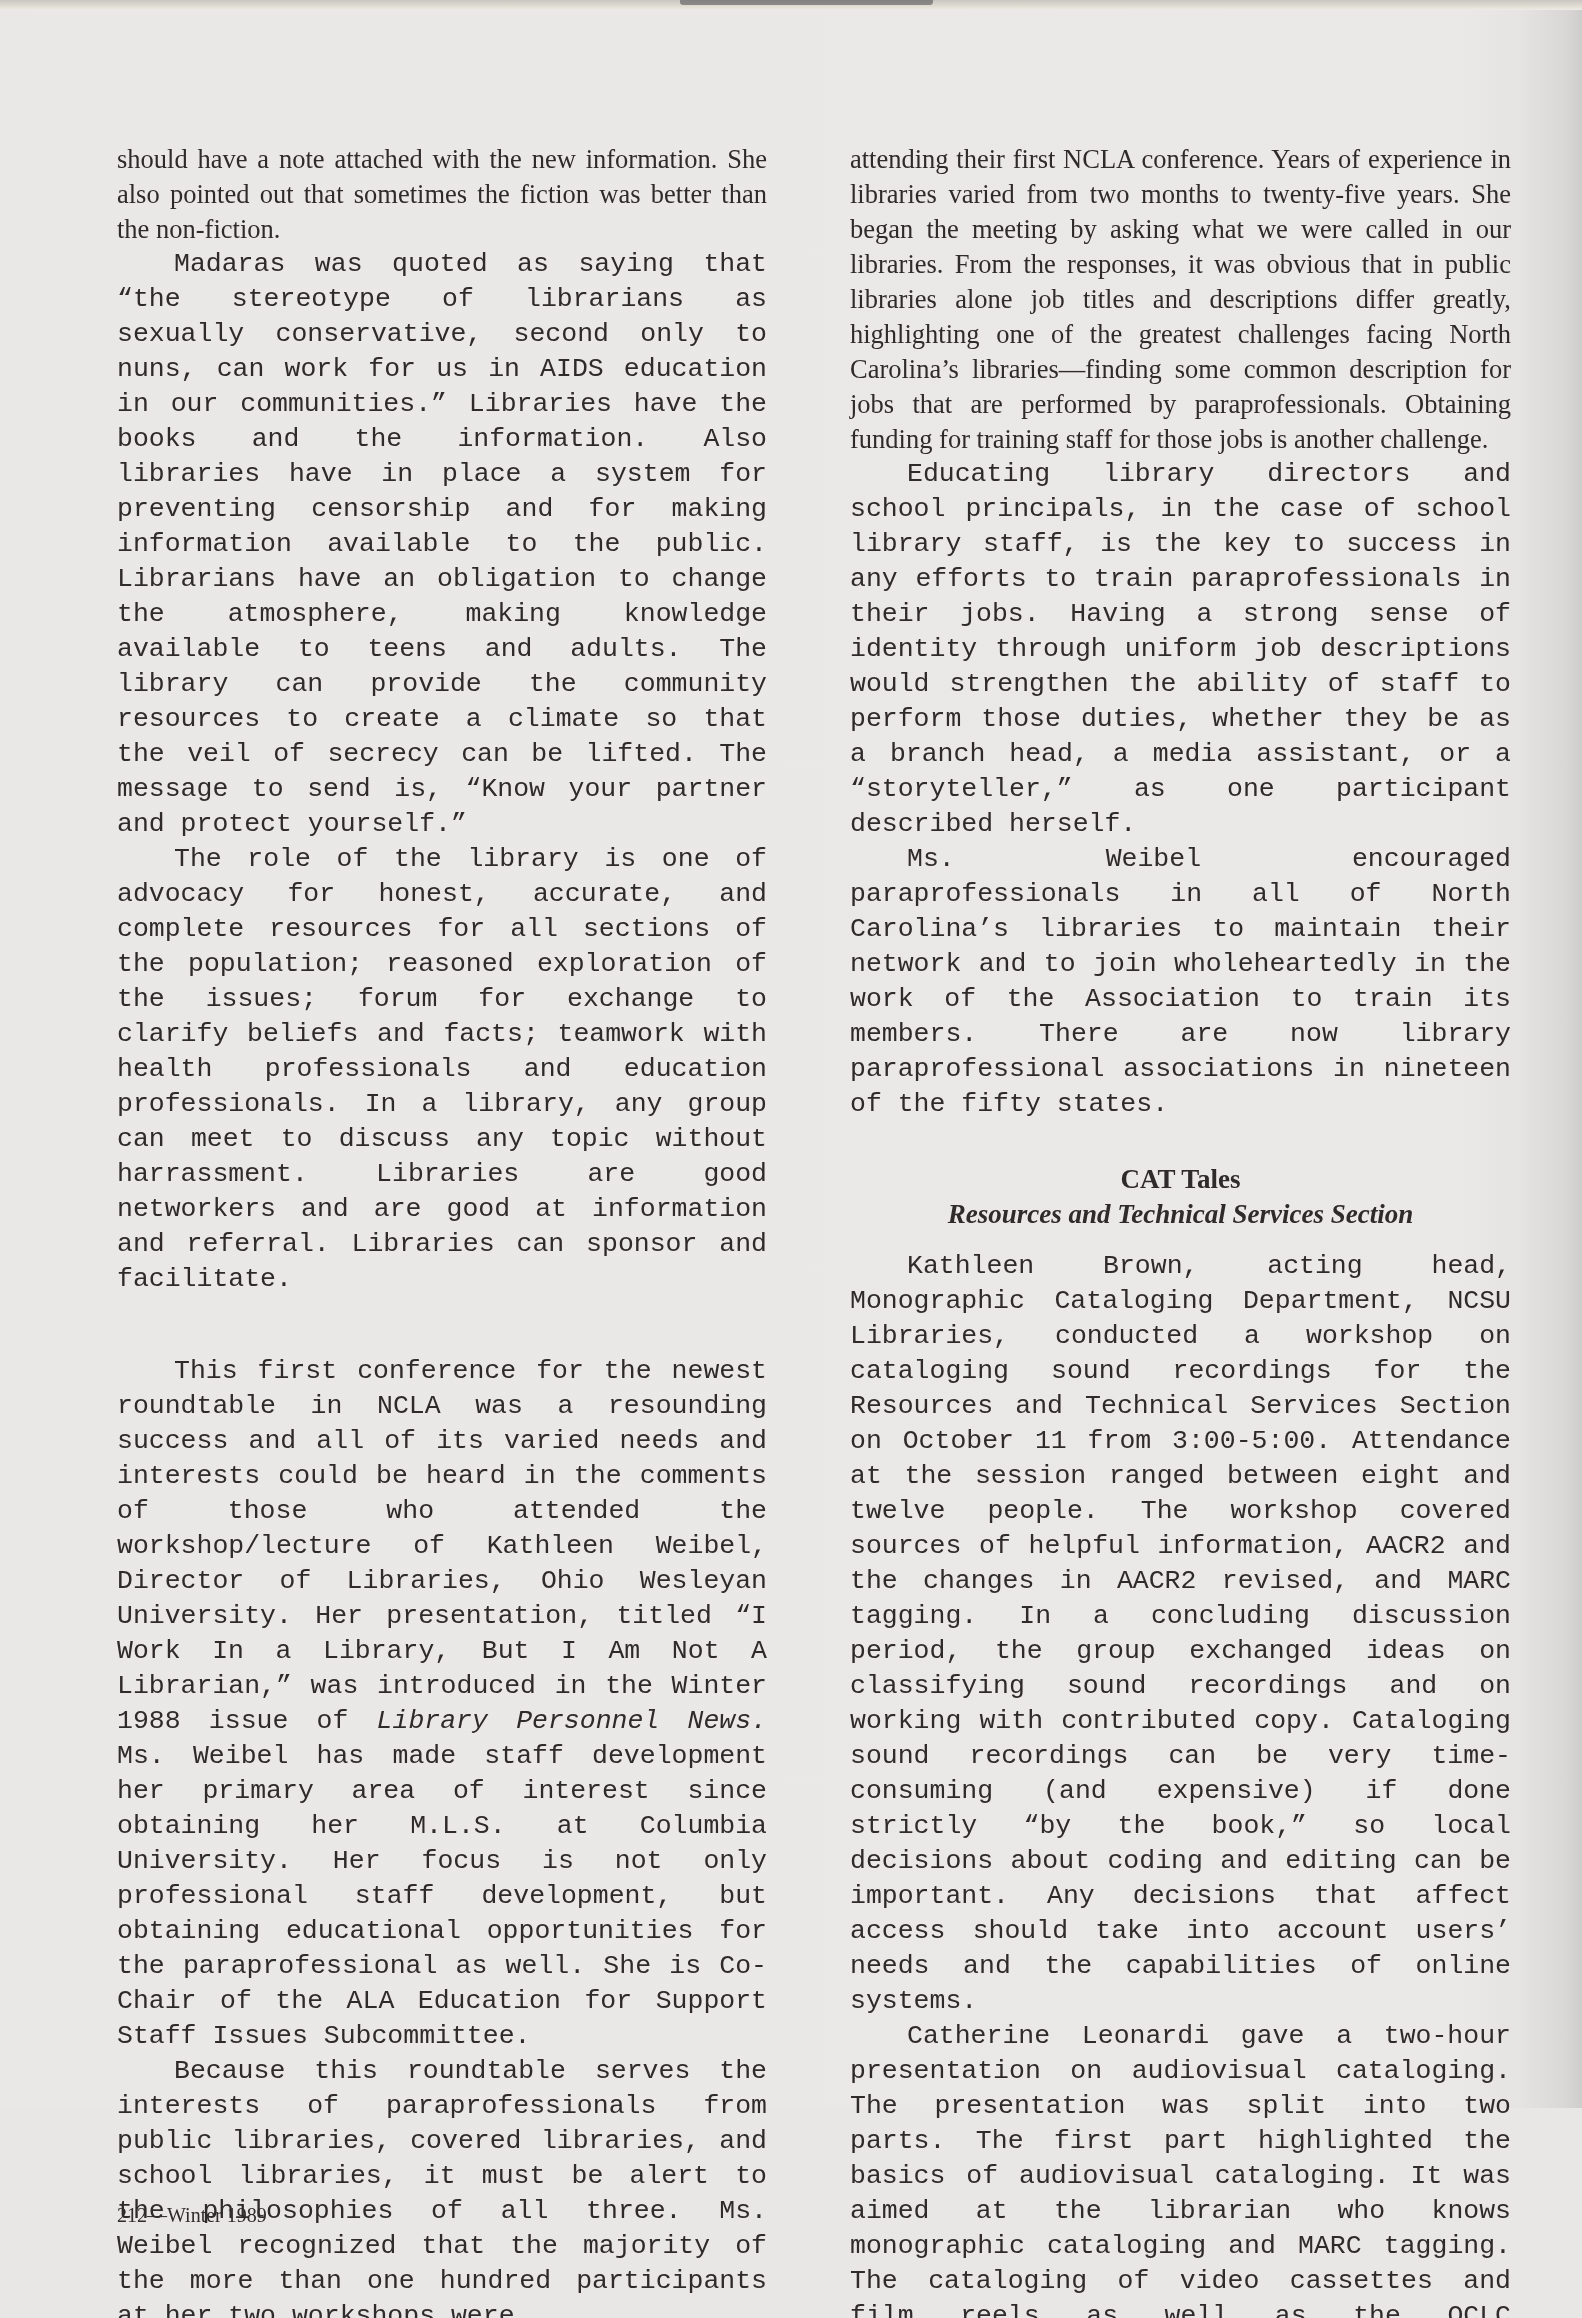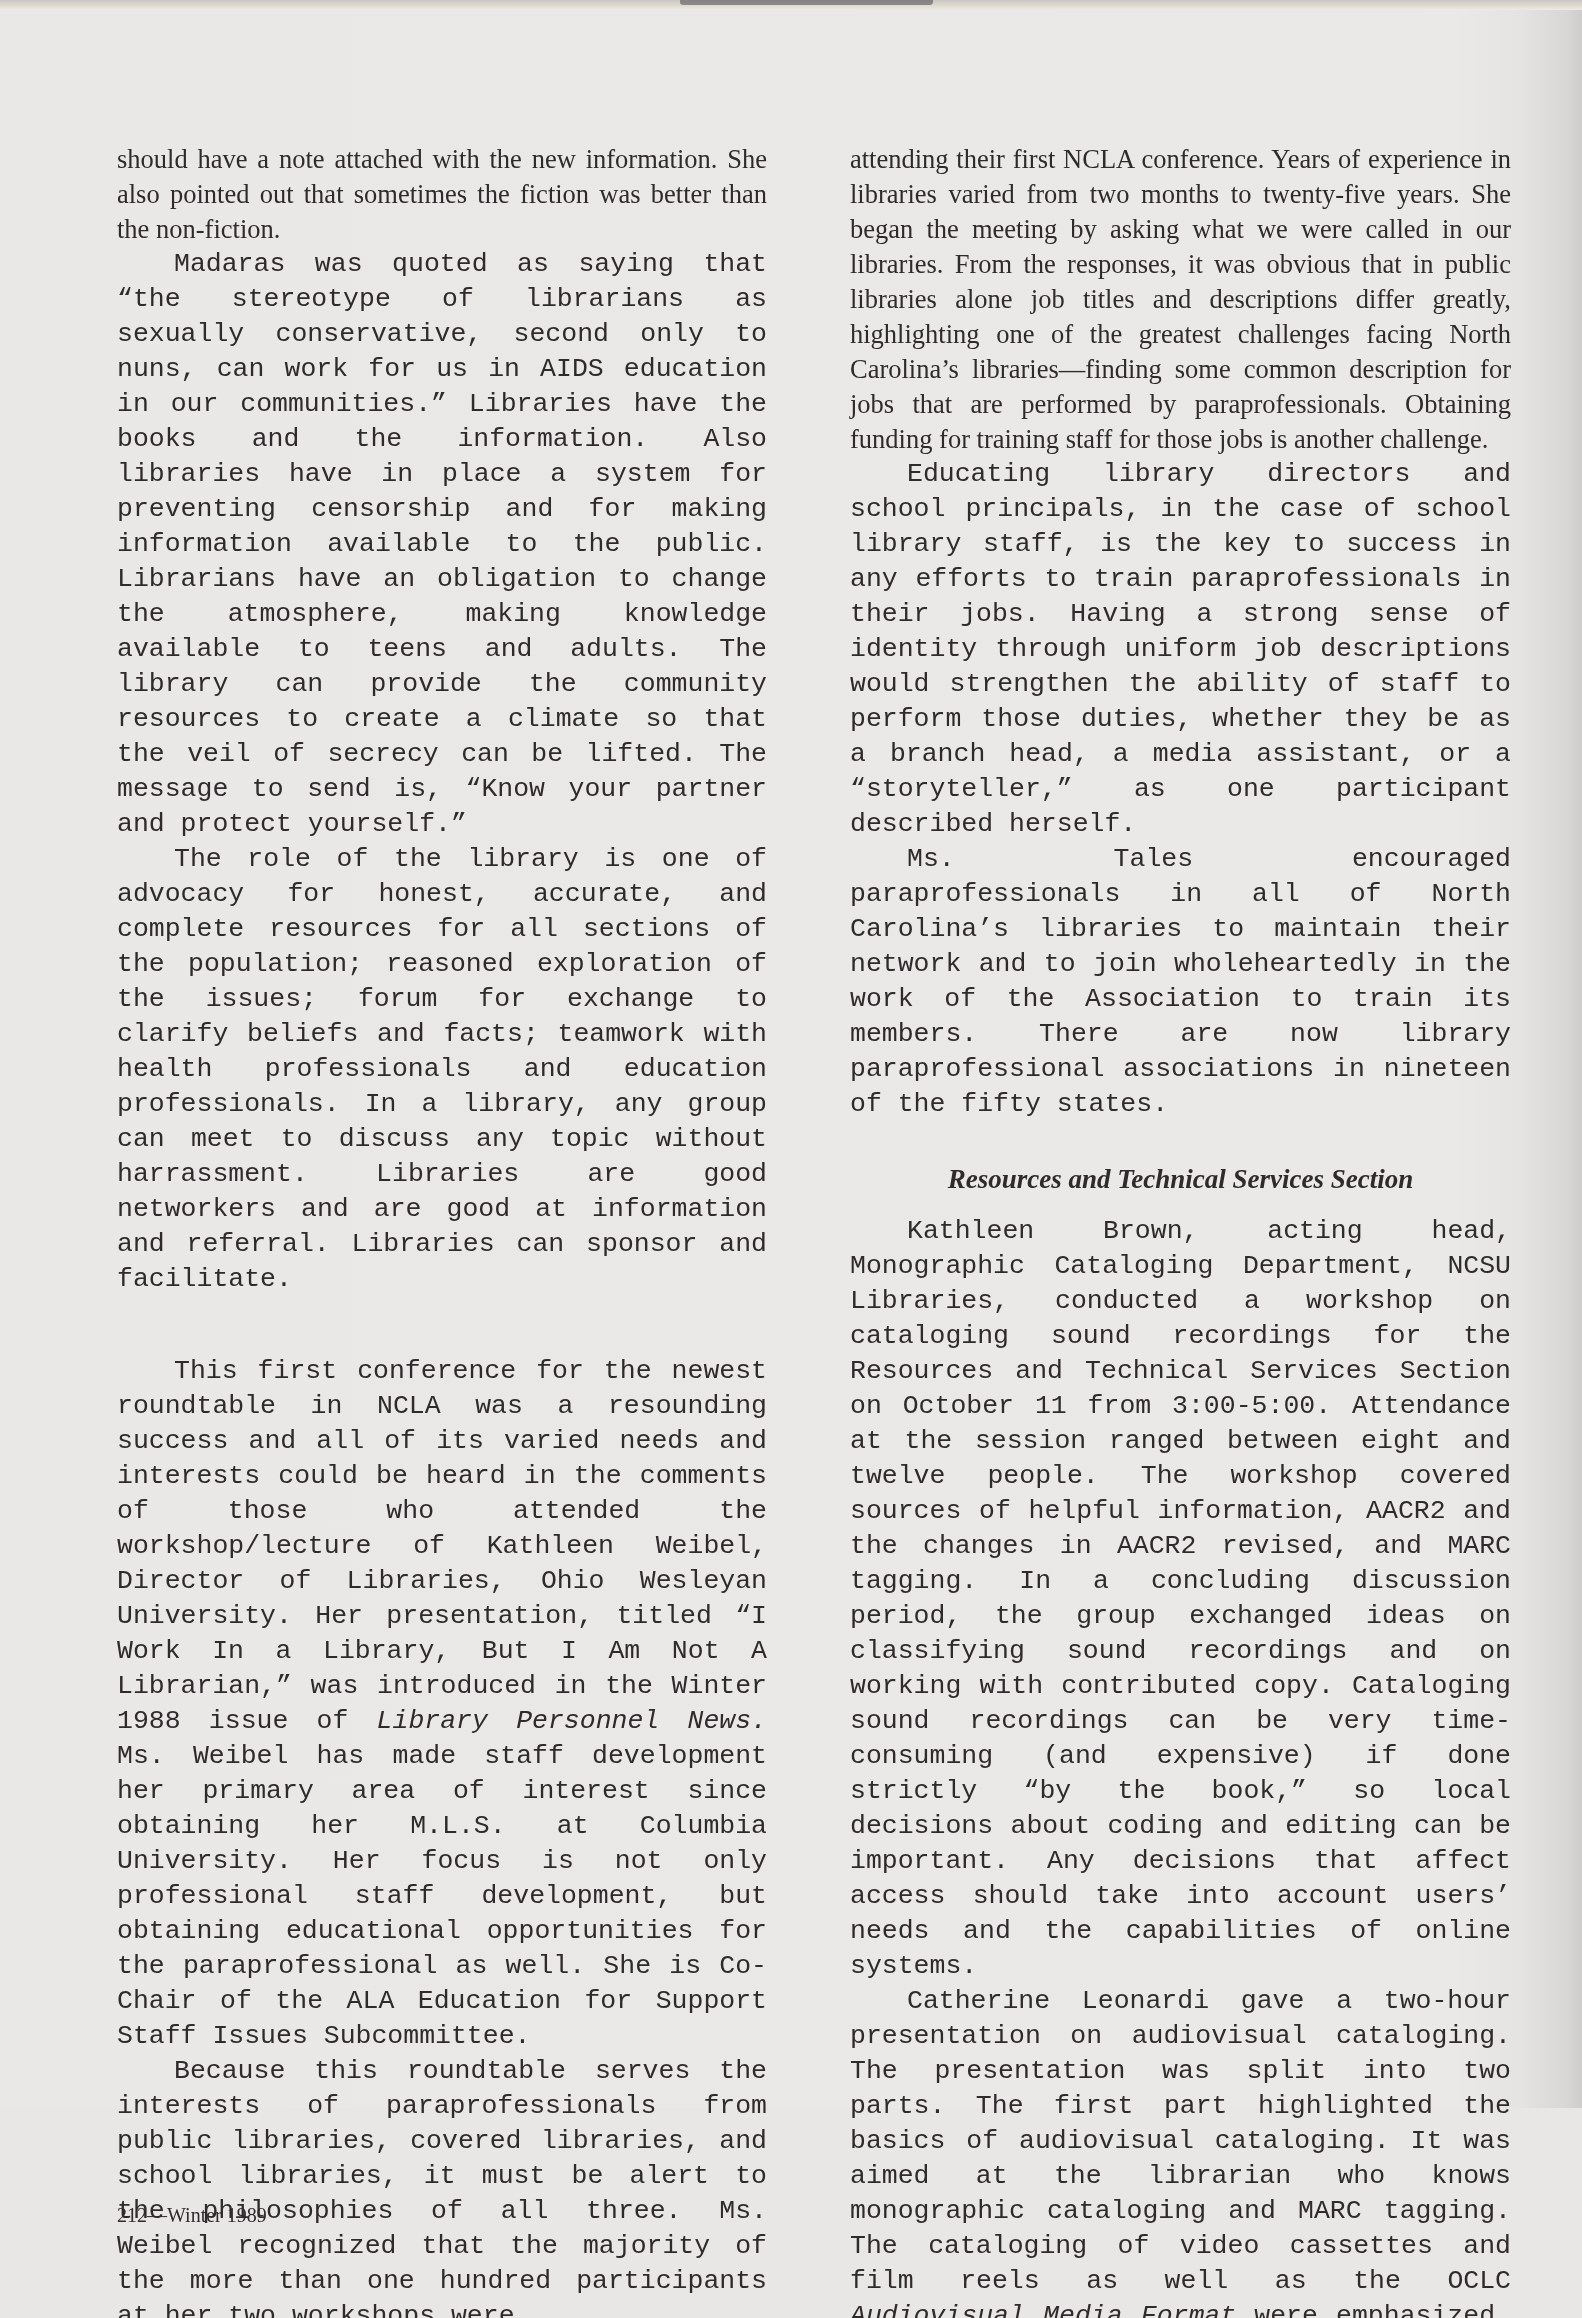--- a/index.html
+++ b/index.html
@@ -62,24 +62,25 @@
     </div>
     <div class="gap-after-heading"></div>
 
     <p class="indent"><span>This first conference for the newest roundtable in NCLA was a resounding success and all of its varied needs and interests could be heard in the comments of those who attended the workshop/lecture of Kathleen Weibel, Director of Libraries, Ohio Wesleyan University. Her presentation, titled “I Work In a Library, But I Am Not A Librarian,” was introduced in the Winter 1988 issue of </span><em>Library Personnel News.</em><span> Ms. Weibel has made staff development her primary area of interest since obtaining her M.L.S. at Columbia University. Her focus is not only professional staff development, but obtaining educational opportunities for the paraprofessional as well. She is Co-Chair of the ALA Education for Support Staff Issues Subcommittee.</span></p>
     <p class="indent">Because this roundtable serves the interests of paraprofessionals from public libraries, covered libraries, and school libraries, it must be alert to the philosophies of all three. Ms. Weibel recognized that the majority of the more than one hundred participants at her two workshops were</p>
   </div>
 
   <div class="column col-right">
     <p>attending their first NCLA conference. Years of experience in libraries varied from two months to twenty-five years. She began the meeting by asking what we were called in our libraries. From the responses, it was obvious that in public libraries alone job titles and descriptions differ greatly, highlighting one of the greatest challenges facing North Carolina’s libraries—finding some common description for jobs that are performed by paraprofessionals. Obtaining funding for training staff for those jobs is another challenge.</p>
     <p class="indent">Educating library directors and school principals, in the case of school library staff, is the key to success in any efforts to train paraprofessionals in their jobs. Having a strong sense of identity through uniform job descriptions would strengthen the ability of staff to perform those duties, whether they be as a branch head, a media assistant, or a “storyteller,” as one participant described herself.</p>
-    <p class="indent">Ms. Tales encouraged paraprofessionals in all of North Carolina’s libraries to maintain their network and to join wholeheartedly in the work of the Association to train its members. There are now library paraprofessional associations in nineteen of the fifty states.</p>
+    <p class="indent">Ms. Weibel encouraged paraprofessionals in all of North Carolina’s libraries to maintain their network and to join wholeheartedly in the work of the Association to train its members. There are now library paraprofessional associations in nineteen of the fifty states.</p>
 
     <div class="gap-before-heading"></div>
     <div class="heading">
+      <span class="title">CAT Tales</span>
       <span class="subtitle">Resources and Technical Services Section</span>
     </div>
     <div class="gap-after-heading"></div>
 
     <p class="indent">Kathleen Brown, acting head, Monographic Cataloging Department, NCSU Libraries, conducted a workshop on cataloging sound recordings for the Resources and Technical Services Section on October 11 from 3:00-5:00. Attendance at the session ranged between eight and twelve people. The workshop covered sources of helpful information, AACR2 and the changes in AACR2 revised, and MARC tagging. In a concluding discussion period, the group exchanged ideas on classifying sound recordings and on working with contributed copy. Cataloging sound recordings can be very time-consuming (and expensive) if done strictly “by the book,” so local decisions about coding and editing can be important. Any decisions that affect access should take into account users’ needs and the capabilities of online systems.</p>
     <p class="indent"><span>Catherine Leonardi gave a two-hour presentation on audiovisual cataloging. The presentation was split into two parts. The first part highlighted the basics of audiovisual cataloging. It was aimed at the librarian who knows monographic cataloging and MARC tagging. The cataloging of video cassettes and film reels as well as the OCLC </span><em>Audiovisual Media Format</em><span> were emphasized. The second part of the presentation was on</span></p>
   </div>
 
   <div class="footer">212—Winter 1989</div>
 </div>

